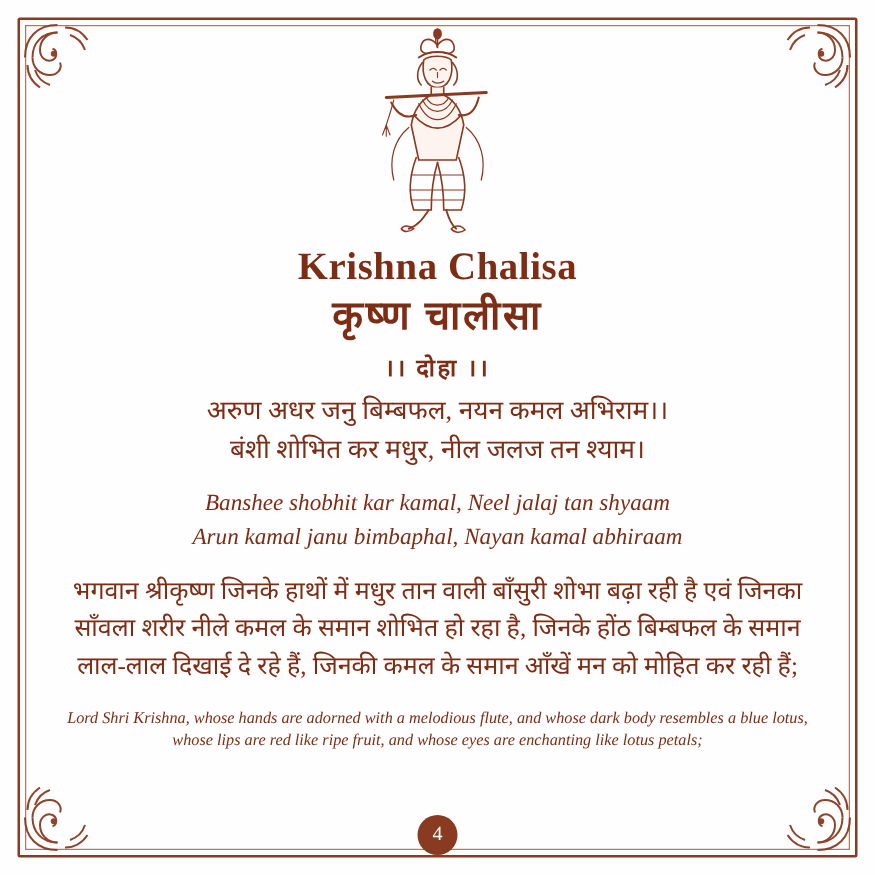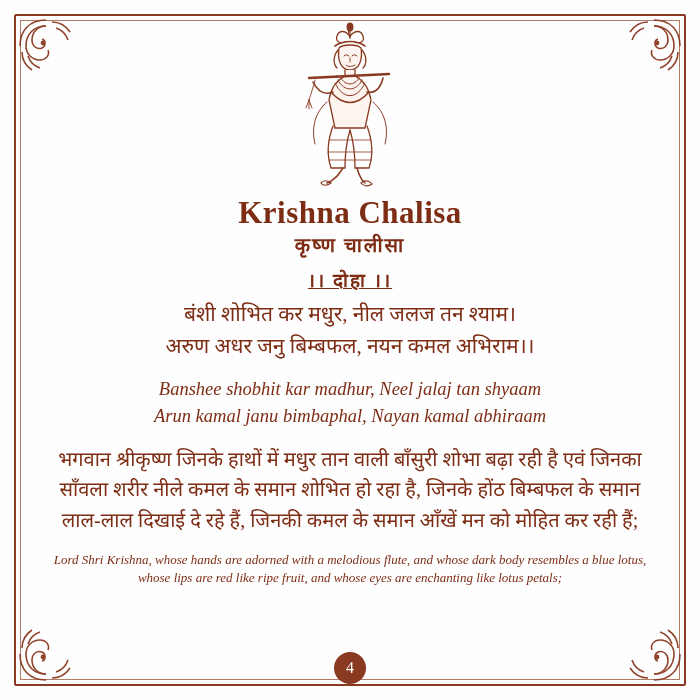--- a/index.html
+++ b/index.html
@@ -79,35 +79,34 @@
     font-weight: bold;
     font-size: 31px;
     letter-spacing: 0.5px;
     color: #7e2d15;
     margin: 4px 0 0 0;
     line-height: 1.1;
   }
   .title-hi {
     font-family: "Liberation Serif", serif;
     font-weight: bold;
-    font-size: 20px;
+    font-size: 32px;
     letter-spacing: 2px;
     color: #7e2d15;
     margin: 4px 0 0 0;
     line-height: 1.15;
   }
 
   .doha-label {
     font-family: "Liberation Serif", serif;
     font-size: 19px;
     font-weight: bold;
     letter-spacing: 2px;
     color: #7e2d15;
     margin: 10px 0 6px 0;
-    text-decoration: underline;
   }
 
   .verse-hi {
     font-family: "Liberation Serif", serif;
     font-size: 21px;
     color: #7e2d15;
     line-height: 1.5;
     margin: 0;
   }
 
@@ -281,24 +280,24 @@
           <path d="M108 82 C120 92 124 108 120 124" stroke-width="1"></path>
         </g>
       </svg>
     </div>
 
     <div class="title-en">Krishna Chalisa</div>
     <div class="title-hi">कृष्ण  चालीसा</div>
 
     <div class="doha-label">।। दोहा ।।</div>
 
+    <div class="verse-hi">अरुण अधर जनु बिम्बफल, नयन कमल अभिराम।।</div>
     <div class="verse-hi">बंशी शोभित कर मधुर, नील जलज तन श्याम।</div>
-    <div class="verse-hi">अरुण अधर जनु बिम्बफल, नयन कमल अभिराम।।</div>
-
-    <div class="translit">Banshee shobhit kar madhur, Neel jalaj tan shyaam</div>
+
+    <div class="translit">Banshee shobhit kar kamal, Neel jalaj tan shyaam</div>
     <div class="translit" style="margin-top:0">Arun kamal janu bimbaphal, Nayan kamal abhiraam</div>
 
     <div class="meaning-hi">भगवान श्रीकृष्ण जिनके हाथों में मधुर तान वाली बाँसुरी शोभा बढ़ा रही है एवं जिनका साँवला शरीर नीले कमल के समान शोभित हो रहा है, जिनके होंठ बिम्बफल के समान लाल-लाल दिखाई दे रहे हैं, जिनकी कमल के समान आँखें मन को मोहित कर रही हैं;</div>
 
     <div class="meaning-en">Lord Shri Krishna, whose hands are adorned with a melodious flute, and whose dark body resembles a blue lotus, whose lips are red like ripe fruit, and whose eyes are enchanting like lotus petals;</div>
 
   </div>
 
   <div class="page-number">4</div>
 

